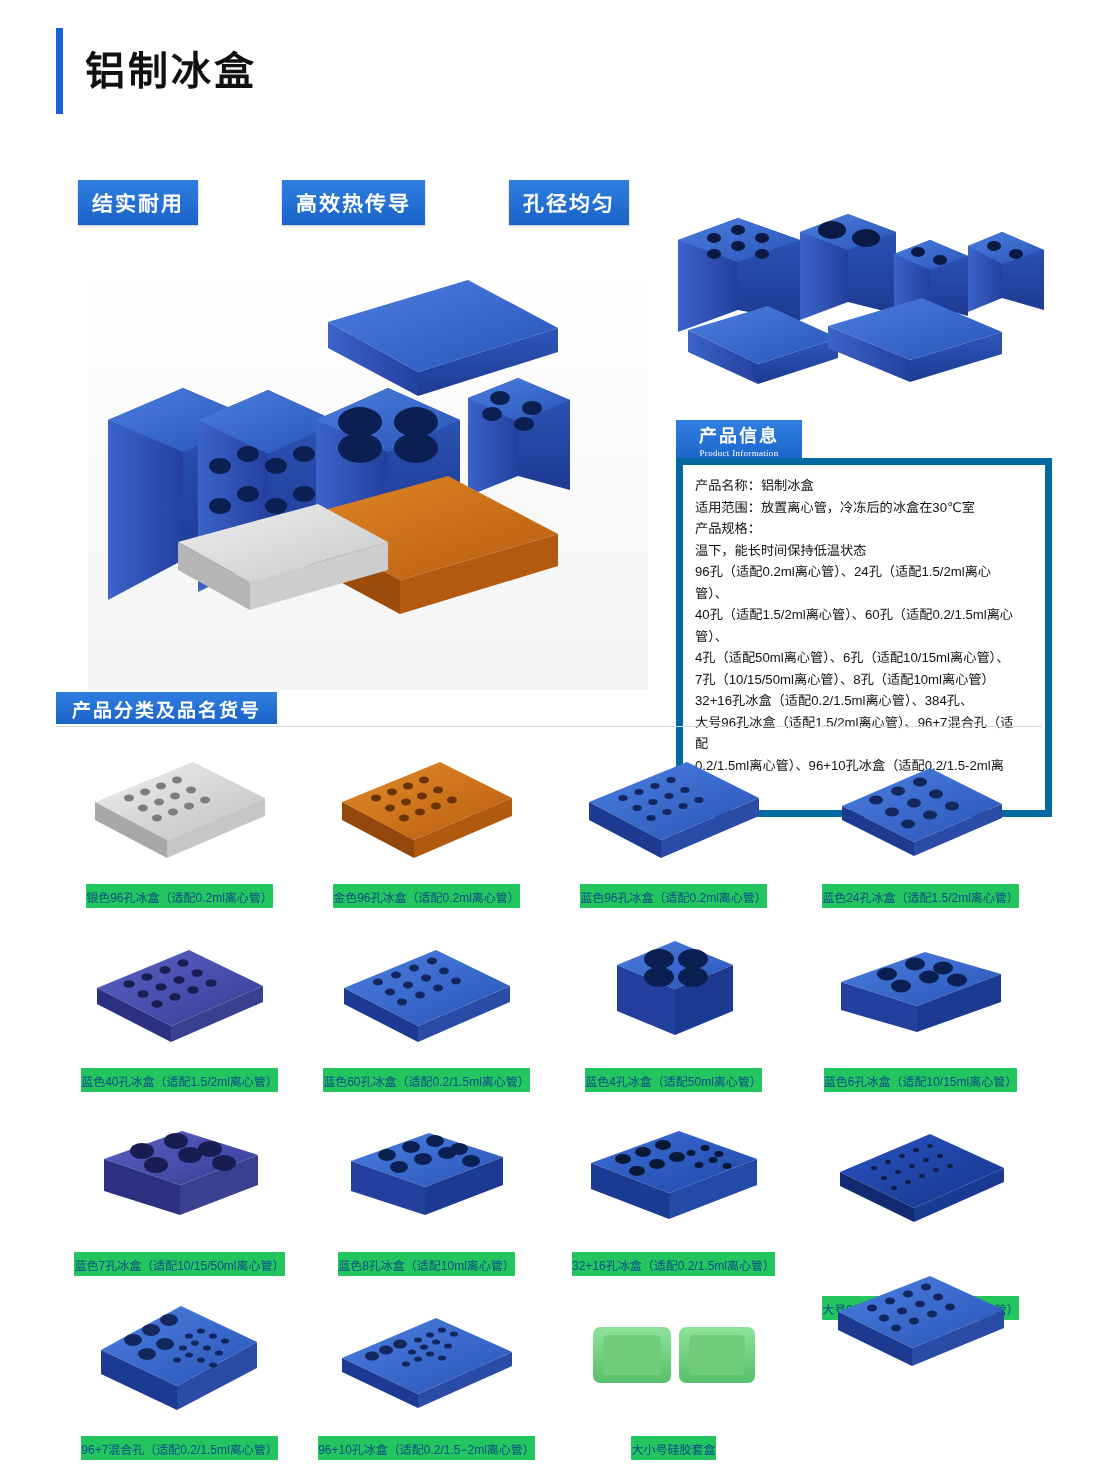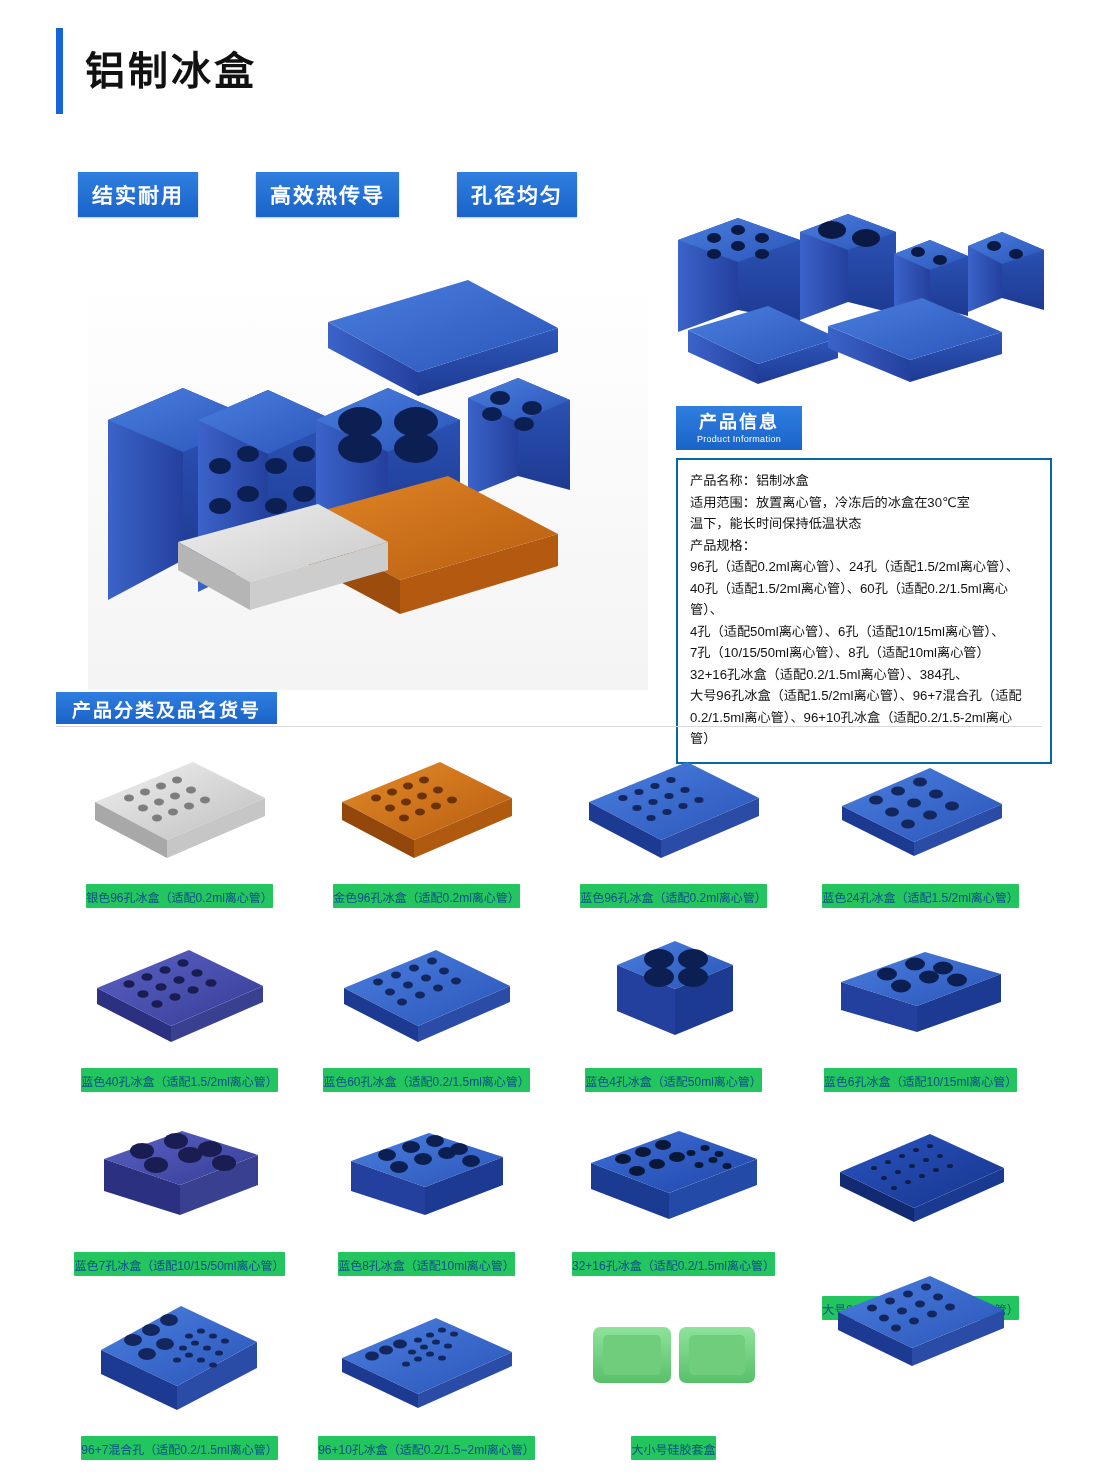--- a/index.html
+++ b/index.html
@@ -13,45 +13,45 @@
     overflow:hidden;
   }
   .page{width:1098px;height:1476px;position:relative;border-radius:18px;}
 
   
   .title-wrap{position:absolute;left:56px;top:28px;display:flex;align-items:center;height:86px;}
   .title-bar{width:7px;height:86px;background:#1565d8;margin-right:22px;}
   .title-text{font-size:40px;font-weight:700;letter-spacing:3px;color:#111;line-height:86px;}
 
   
-  .badges{position:absolute;left:78px;top:172px;display:flex;gap:58px;}
+  .badges{position:absolute;left:78px;top:180px;display:flex;gap:84px;}
   .badge{
     background:linear-gradient(180deg,#2f7ee0 0%,#1a63c9 100%);
     color:#fff;font-size:21px;font-weight:700;letter-spacing:2px;
     padding:7px 14px 8px 14px;white-space:nowrap;
     box-shadow:0 1px 2px rgba(0,0,0,.25);
   }
 
   
   .hero{position:absolute;left:88px;top:270px;width:560px;height:420px;}
 
   
   .hero2{position:absolute;left:672px;top:206px;width:380px;height:190px;}
 
   
   .pi-tab{
-    position:absolute;left:676px;top:406px;width:126px;height:44px;
+    position:absolute;left:676px;top:420px;width:126px;height:44px;
     background:linear-gradient(180deg,#2f7ee0 0%,#1a63c9 100%);
-    color:#fff;display:flex;flex-direction:column;justify-content:center;align-items:center;
+    color:#fff;display:flex;flex-direction:column;justify-content:center;align-items:center;font-family:Liberation Serif, serif;
   }
   .pi-tab .cn{font-size:18px;font-weight:700;letter-spacing:2px;line-height:18px;}
   .pi-tab .en{font-size:9px;letter-spacing:.3px;margin-top:3px;}
   .pi-box{
     position:absolute;left:676px;top:458px;width:376px;
-    border:2px solid #0369a1;padding:10px 28px 12px 12px;
+    border:7px solid #0369a1;padding:10px 28px 12px 12px;
     font-size:13.2px;line-height:21.5px;color:#111;
   }
   .pi-box p{margin:0;}
 
   
   .sec{position:absolute;left:56px;top:692px;width:986px;height:36px;}
   .sec .tag{
     position:absolute;left:0;top:0;height:30px;
     background:linear-gradient(180deg,#2f7ee0 0%,#1a63c9 100%);
     color:#fff;font-size:19px;font-weight:700;letter-spacing:2px;
@@ -256,22 +256,22 @@
     </svg>
   </div>
 
   <div class="pi-tab">
     <div class="cn">产品信息</div>
     <div class="en">Product Information</div>
   </div>
   <div class="pi-box">
     <p>产品名称：铝制冰盒</p>
     <p>适用范围：放置离心管，冷冻后的冰盒在30℃室</p>
+    <p>产品规格：</p>
     <p>温下，能长时间保持低温状态</p>
-    <p>产品规格：</p>
     <p>96孔（适配0.2ml离心管）、24孔（适配1.5/2ml离心管）、</p>
     <p>40孔（适配1.5/2ml离心管）、60孔（适配0.2/1.5ml离心管）、</p>
     <p>4孔（适配50ml离心管）、6孔（适配10/15ml离心管）、</p>
     <p>7孔（10/15/50ml离心管）、8孔（适配10ml离心管）</p>
     <p>32+16孔冰盒（适配0.2/1.5ml离心管）、384孔、</p>
     <p>大号96孔冰盒（适配1.5/2ml离心管）、96+7混合孔（适配</p>
     <p>0.2/1.5ml离心管）、96+10孔冰盒（适配0.2/1.5-2ml离心管）</p>
   </div>
 
   <div class="sec">

